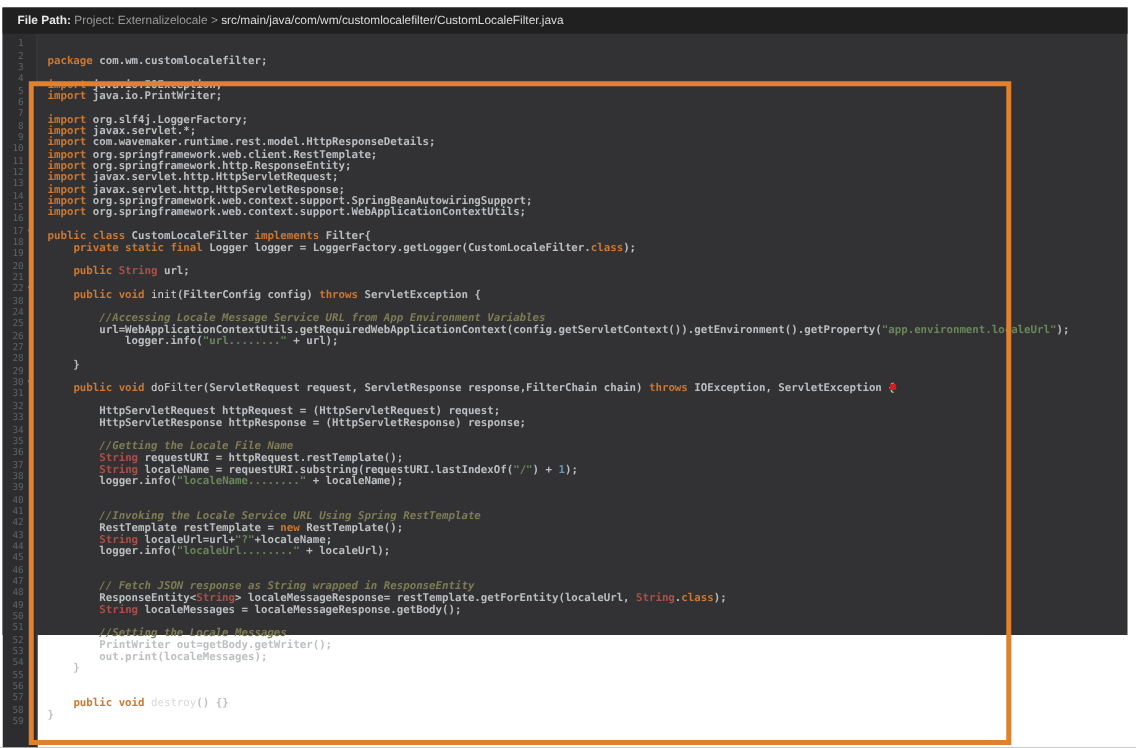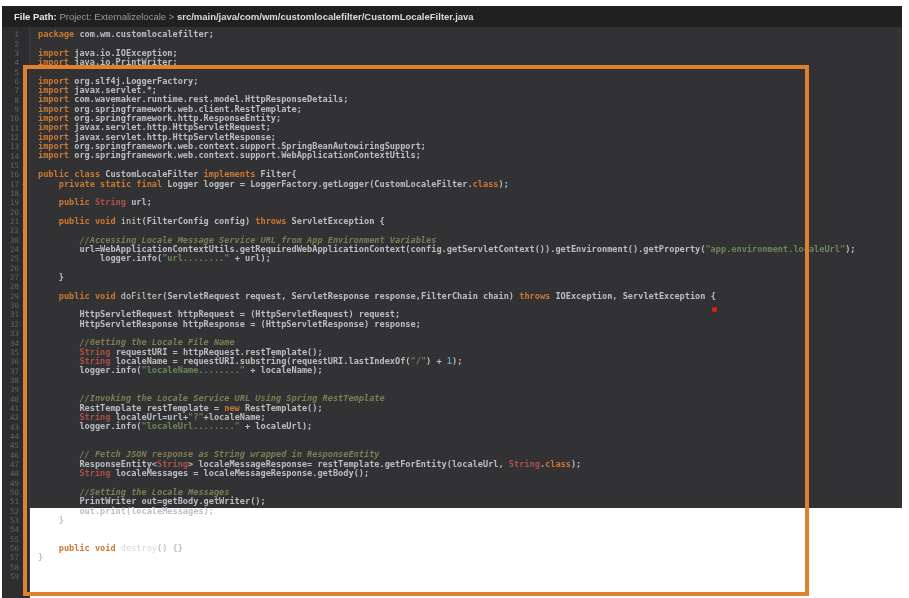--- a/index.html
+++ b/index.html
@@ -5,30 +5,30 @@
   * { margin:0; padding:0; box-sizing:border-box; }
   html,body { width:909px; height:598px; background:#ffffff; overflow:hidden;
               font-family:"Liberation Sans", sans-serif; }
   .window { position:absolute; left:2px; top:6px; width:900px; height:502px;
             background:#323234; }
   
   .pathbar { height:21px; background:#202021; display:flex; align-items:center;
              padding-left:12px; white-space:pre; font-size:9.5px; }
   .pathbar .lbl  { color:#e8e8e8; font-weight:bold; }
   .pathbar .proj { color:#9a9a9a; }
-  .pathbar .file { color:#dcdcdc; font-weight:bold; }
+  .pathbar .file { color:#dcdcdc; font-weight:normal; }
   
   .editor { position:relative; display:flex; height:571px; overflow:hidden;
             font-family:"DejaVu Sans Mono", monospace; }
   .gutter { width:28px; background:#2d2d2f; border-right:1px solid #3a3a3c;
             padding-top:3px; flex:none; }
   .g-row { display:flex; height:9.35px; align-items:center; }
   .g-num { width:17px; text-align:right; font-size:7.5px; color:#5f6368; }
   .g-fold { width:9px; text-align:center; font-size:6px; color:#8d9094; }
-  .code { position:relative; padding:3px 0 0 8px; flex:1; overflow:hidden; }
+  .code { position:relative; padding:18px 0 0 8px; flex:1; overflow:hidden; }
   .code-row { height:9.35px; white-space:pre; font-size:8.6px; line-height:9.35px;
               font-weight:600; letter-spacing:0; }
   .seg-kw  { color:#cc7832; }
   .seg-txt { color:#bcbfc2; }
   .seg-str { color:#6a8759; }
   .seg-com { color:#7e7d54; font-style:italic; }
   .seg-typ { color:#ab5149; }
   .seg-num { color:#6897bb; }
   .seg-mth { color:#d8d8d8; font-weight:400; }
   

